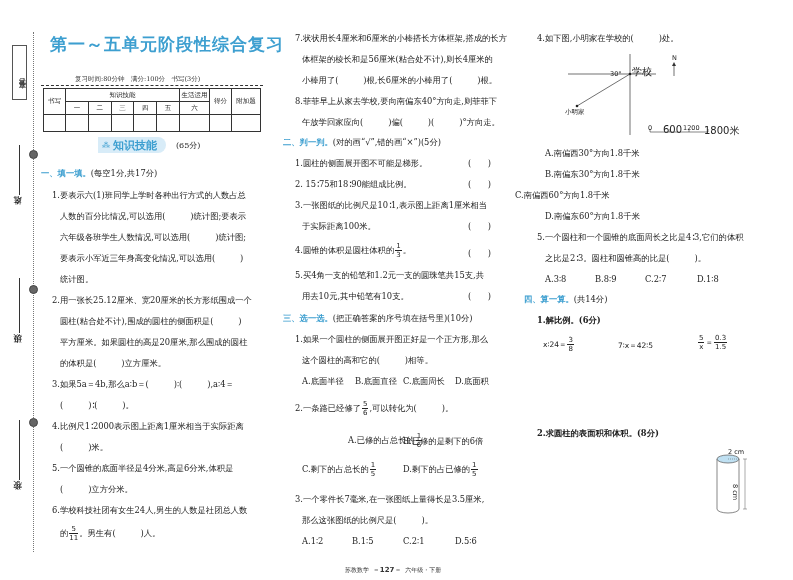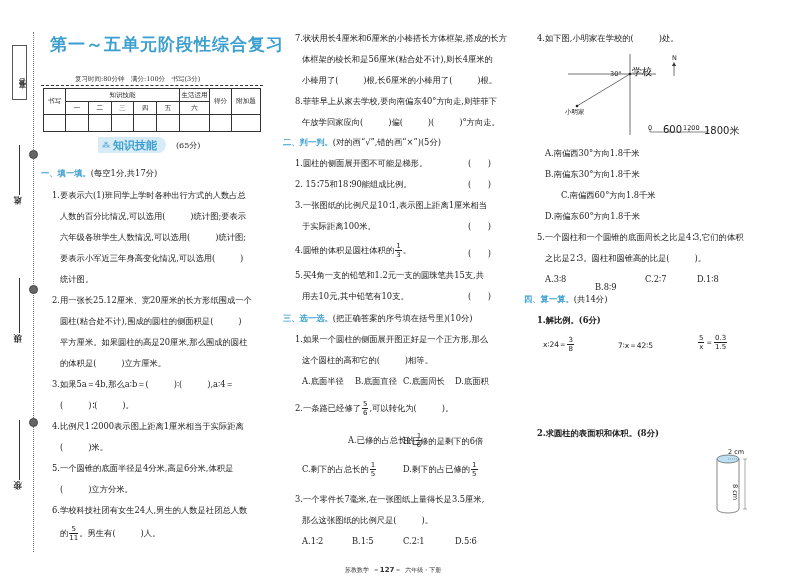--- a/index.html
+++ b/index.html
@@ -195,27 +195,27 @@
 <div class="line" style="left:565px;top:108px;font-size:6.5px;">小明家</div>
 <div class="line" style="left:610px;top:70px;font-size:6.5px;font-family:'DejaVu Sans',sans-serif;">30°</div>
 <div class="line" style="left:672px;top:54px;font-size:6.5px;font-family:'DejaVu Sans',sans-serif;">N</div>
 <div class="line" style="left:648px;top:124px;font-size:6.5px;font-family:'DejaVu Sans',sans-serif;">0</div>
 <div class="line" style="left:663px;top:124px;font-size:10px;font-family:'DejaVu Sans',sans-serif;">600</div>
 <div class="line" style="left:683px;top:124px;font-size:6.5px;font-family:'DejaVu Sans',sans-serif;">1200</div>
 <div class="line" style="left:704px;top:124px;font-size:10px;font-family:'DejaVu Sans',sans-serif;">1800米</div>
 
 <div class="line" style="left:545px;top:148px;">A.南偏西30°方向1.8千米</div>
 <div class="line" style="left:545px;top:169px;">B.南偏东30°方向1.8千米</div>
-<div class="line" style="left:561px;top:190px;">C.南偏西60°方向1.8千米</div>
+<div class="line" style="left:515px;top:190px;">C.南偏西60°方向1.8千米</div>
 <div class="line" style="left:545px;top:211px;">D.南偏东60°方向1.8千米</div>
 
 <div class="line" style="left:537px;top:232px;">5.一个圆柱和一个圆锥的底面周长之比是4∶3,它们的体积</div>
 <div class="line" style="left:545px;top:253px;">之比是2∶3。圆柱和圆锥高的比是(　　　)。</div>
 <div class="line" style="left:545px;top:274px;">A.3∶8</div>
-<div class="line" style="left:595px;top:274px;margin-top:8px;">B.8∶9</div>
+<div class="line" style="left:595px;top:274px;">B.8∶9</div>
 <div class="line" style="left:645px;top:274px;">C.2∶7</div>
 <div class="line" style="left:697px;top:274px;">D.1∶8</div>
 
 <div class="line h-sec" style="left:524px;top:294px;">
   <span class="lead">四、算一算。</span><span>(共14分)</span>
 </div>
 <div class="line" style="left:537px;top:315px;font-weight:bold;">1.解比例。(6分)</div>
 <div class="line" style="left:543px;top:336px;font-family:'DejaVu Sans',sans-serif;font-size:7.5px;">
   <span>x∶24＝</span><span class="frac"><span class="num">3</span><span>8</span></span>
 </div>

